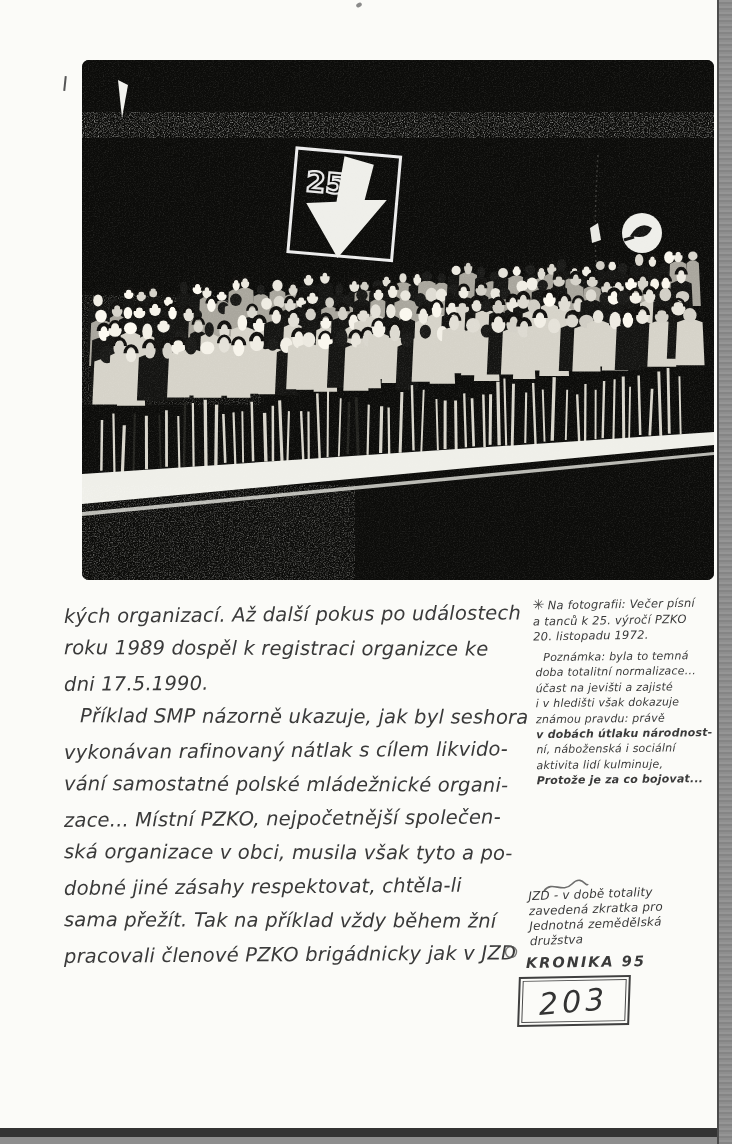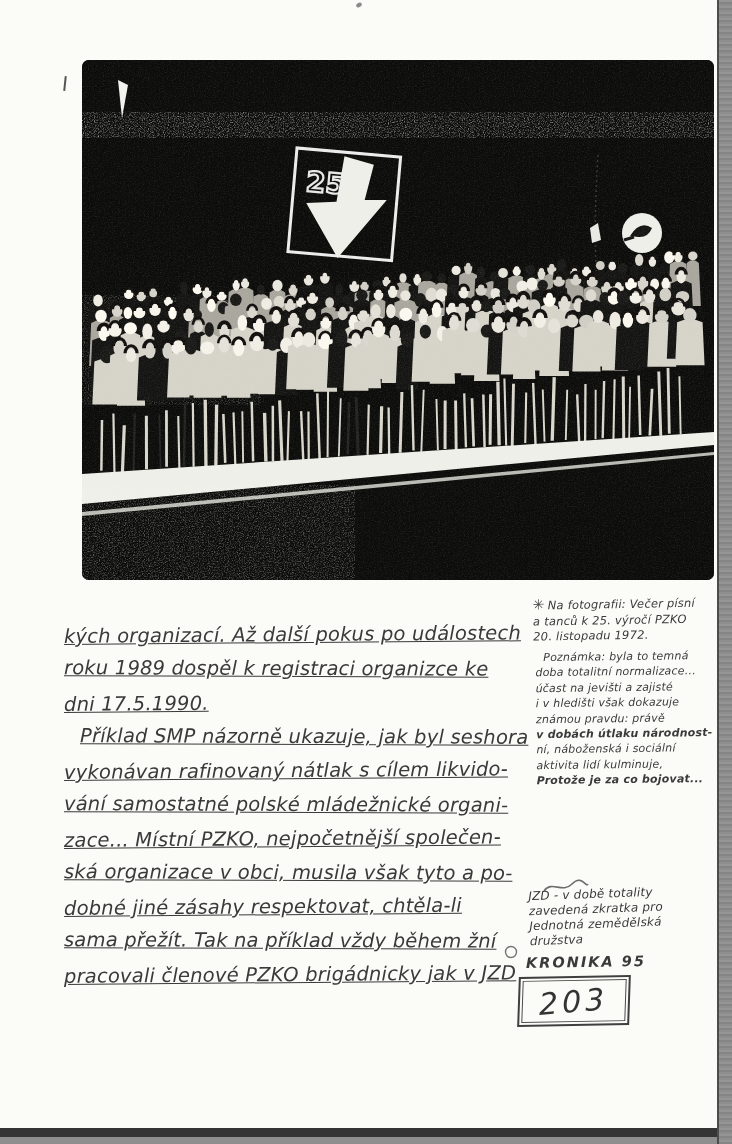--- a/index.html
+++ b/index.html
@@ -16,21 +16,21 @@
          background:repeating-linear-gradient(180deg,#959595 0 2px,#858585 2px 4px,#8e8e8e 4px 6px);}
   .bottom-bar-dark{position:absolute;left:0;top:1128px;width:732px;height:9px;background:#343434;}
   .bottom-bar-gray{position:absolute;left:0;top:1137px;width:732px;height:7px;background:#8e8e8e;}
 
   
   .photo{position:absolute;left:82px;top:60px;width:632px;height:520px;background:#0c0c0a;
          border-radius:7px;overflow:hidden;}
   .photo svg{display:block;width:100%;height:100%;}
 
   
-  .main-text{position:absolute;left:64px;top:618px;width:478px;font-size:19.5px;line-height:34px;text-decoration:underline;}
+  .main-text{position:absolute;left:64px;top:598px;width:478px;font-size:19.5px;line-height:34px;}
   .mt-line{white-space:nowrap;}
   .mt-line:nth-child(odd){transform:rotate(-.45deg);}
   .mt-line:nth-child(even){transform:rotate(.2deg);}
   .mt-line.indent{padding-left:16px;}
 
   
   .caption-note{position:absolute;left:533px;top:596px;width:182px;font-size:11.5px;line-height:15.5px;
         transform:rotate(-1deg);}
   .caption-note .marker{font-style:normal;font-size:14px;margin-right:3px;color:#444;}
   .remark-note{position:absolute;left:536px;top:649px;width:185px;font-size:11px;line-height:15.4px;

